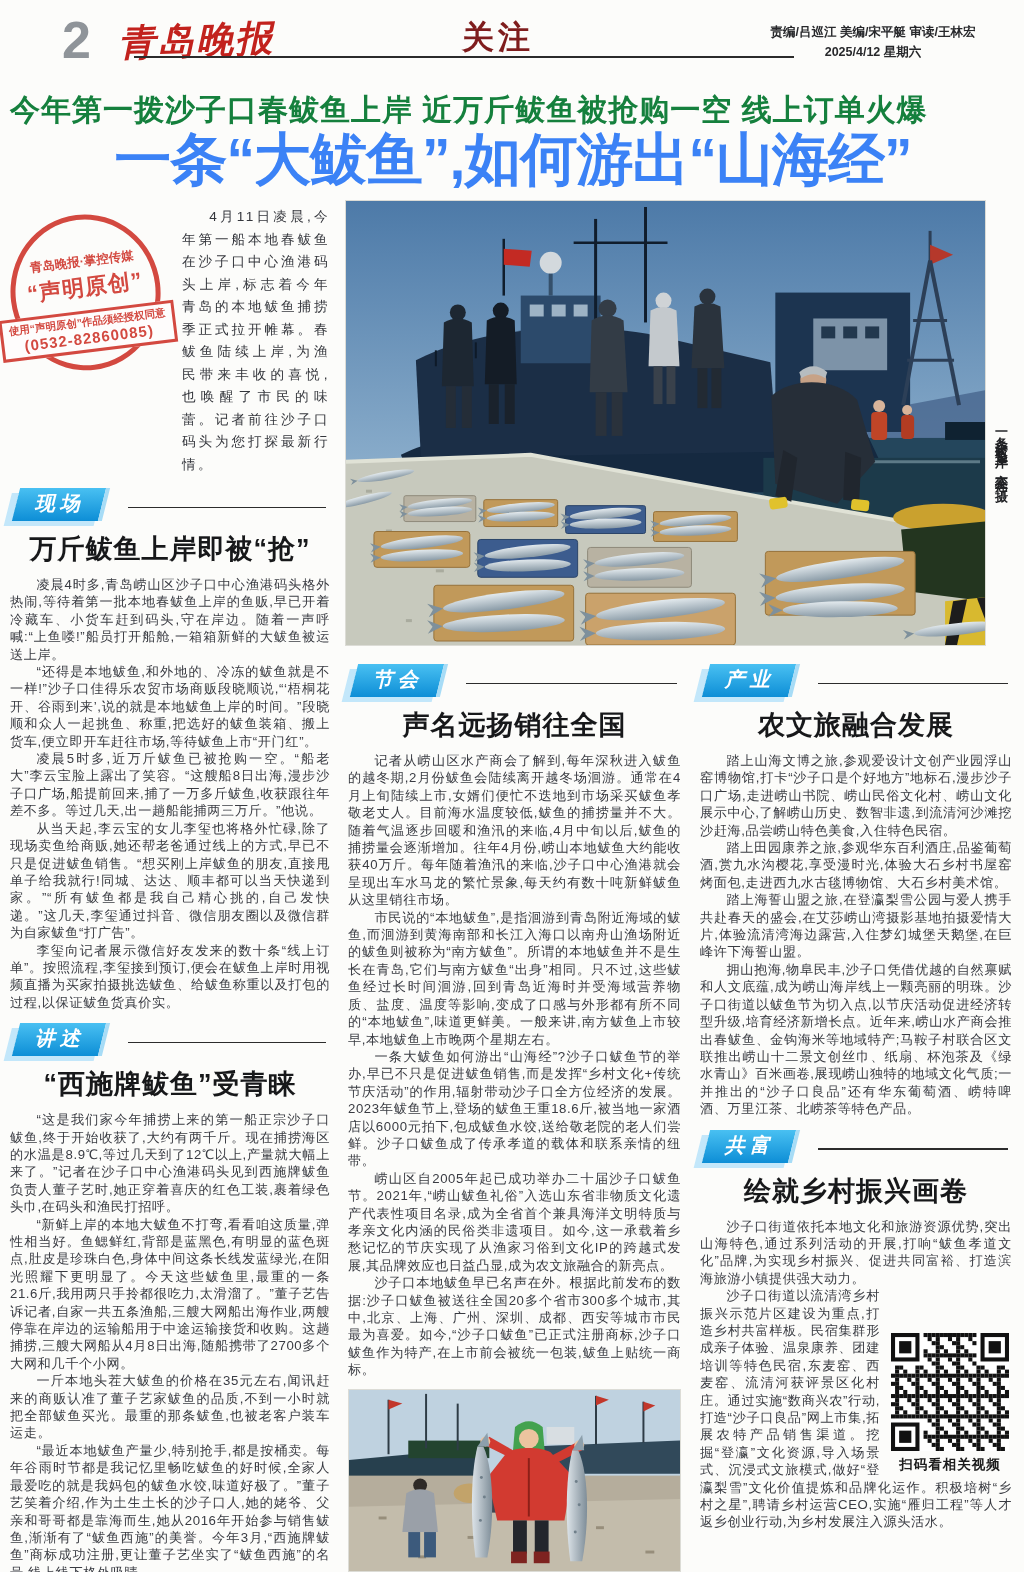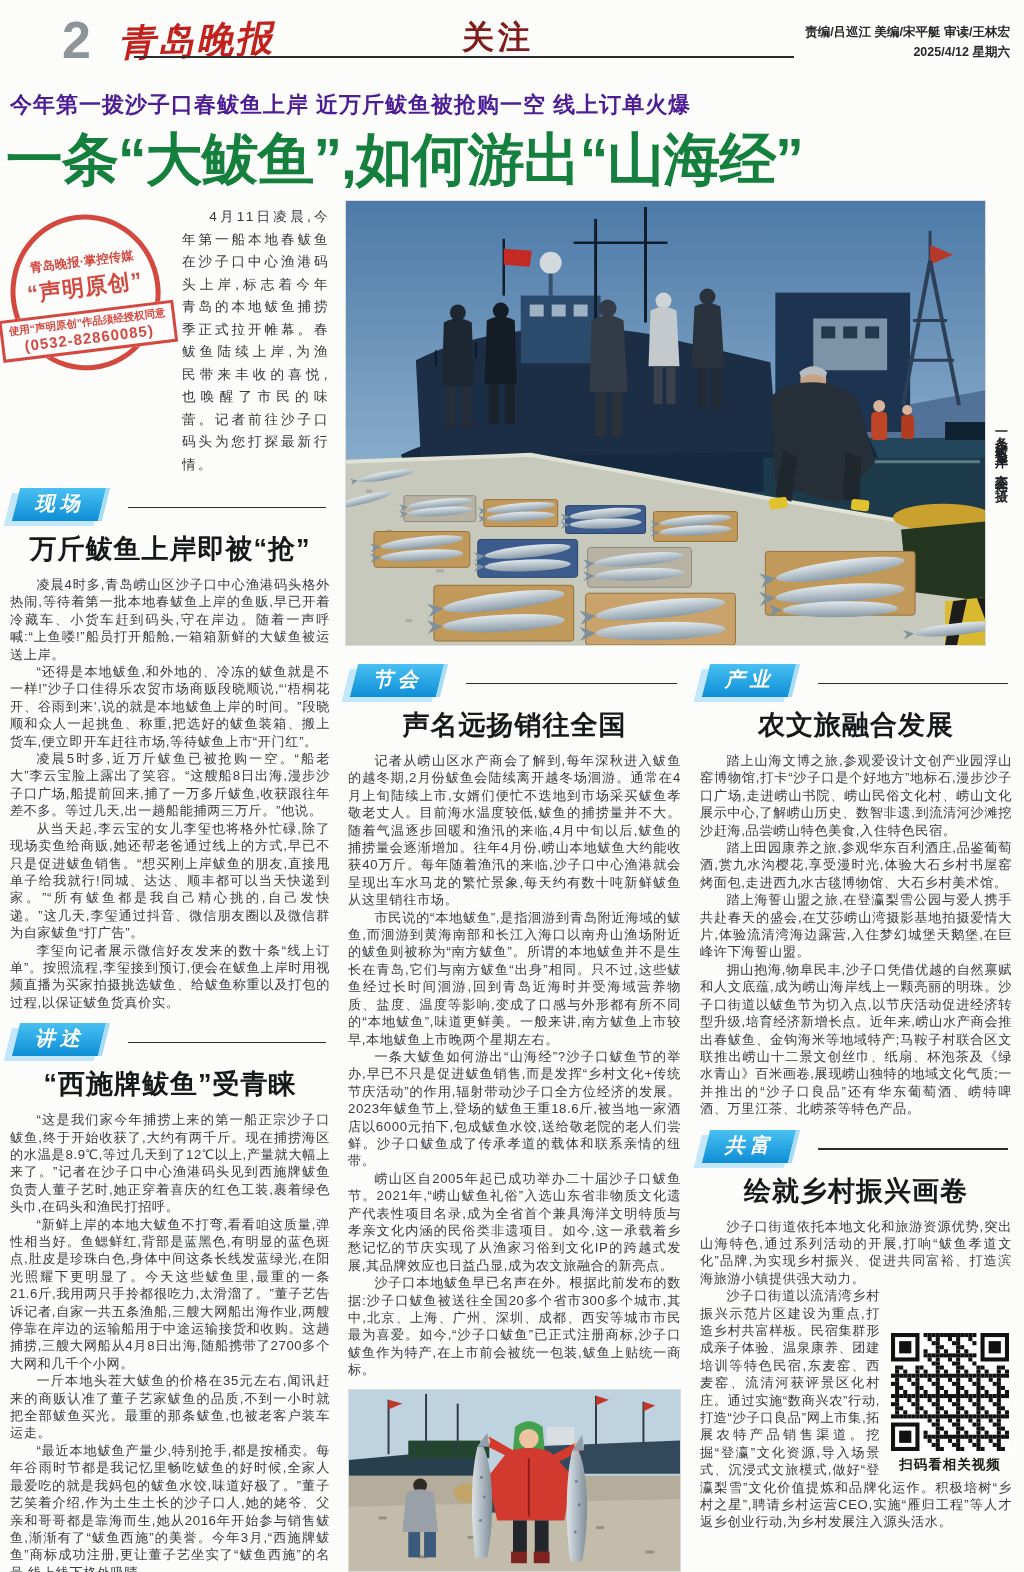--- a/index.html
+++ b/index.html
@@ -10,27 +10,27 @@
     font-family: "Liberation Sans", sans-serif; color:#2e3036;
   }
   
   .hdr { position:absolute; left:0; top:0; width:1024px; height:80px; }
   .page-num { position:absolute; left:62px; top:10px; font-size:52px; font-weight:bold; color:#8f9499; }
   .masthead { position:absolute; left:118px; top:16px; font-size:37px; font-weight:900;
     color:#c2221d; font-family:"DejaVu Serif", serif; font-style:italic; letter-spacing:2px;
     transform:rotate(-2deg); }
   .hdr-rule { position:absolute; left:134px; top:56px; width:660px; height:2px; background:#2b2b2b; }
   .hdr-section { position:absolute; left:462px; top:16px; font-size:32px; font-weight:bold; letter-spacing:4px; color:#7f1d1d; }
-  .hdr-right { position:absolute; right:14px; top:22px; width:250px; text-align:right;
+  .hdr-right { position:absolute; right:26px; top:22px; width:250px; text-align:center;
     font-size:12.5px; font-weight:bold; color:#27282b; line-height:20px; }
   
   .kicker { position:absolute; left:10px; top:90px; width:1004px;
-    font-size:22px; font-weight:bold; color:#4c1d95; letter-spacing:1px; }
+    font-size:30px; font-weight:bold; color:#15803d; letter-spacing:1px; }
   .main-head { position:absolute; left:6px; top:122px; width:1014px;
-    font-size:57px; font-weight:900; color:#15803d; letter-spacing:-1px; white-space:nowrap; }
+    font-size:57px; font-weight:900; color:#3b82f6; letter-spacing:-1px; white-space:nowrap;text-align:center; }
   
   .col-left  { position:absolute; left:10px;  top:202px; width:320px; }
   .col-mid   { position:absolute; left:348px; top:652px; width:333px; }
   .col-right { position:absolute; left:700px; top:652px; width:312px; }
   .para { text-indent:2em; text-align:justify; font-size:13.2px; line-height:17.4px;
     letter-spacing:0.045em; color:#393b42; }
   
   .lede { display:flex; gap:8px; min-height:206px; }
   .stamp { flex:0 0 164px; position:relative; transform:rotate(-7deg); color:#d03a31; opacity:.92; margin-top:12px; }
   .stamp-circle { width:150px; height:156px; border:5px solid #d03a31; border-radius:50%;

